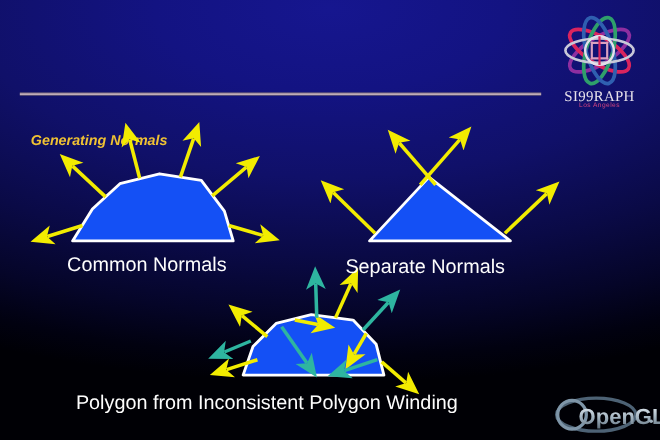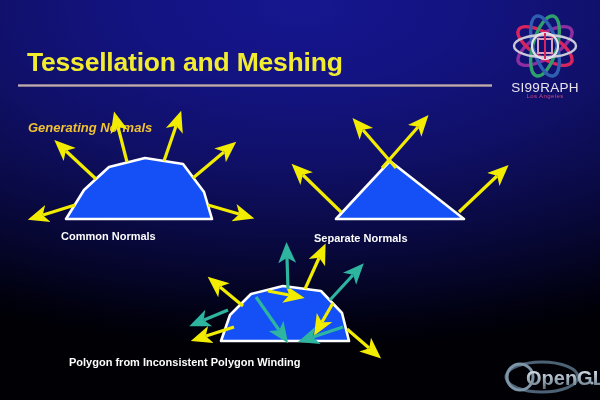--- a/index.html
+++ b/index.html
@@ -50,22 +50,22 @@
     font-size: 13px;
     font-weight: bold;
     font-style: italic;
     color: #f0c233;
     white-space: nowrap;
   }
 
   
   .caption {
     position: absolute;
-    font-size: 11px;
-    font-weight: bold;
+    font-size: 18px;
+    font-weight: normal;
     color: #fdfdfd;
     white-space: nowrap;
   }
   #caption-common   { left: 61px;  top: 230px; }
   #caption-separate { left: 314px; top: 232px; }
   #caption-winding  { left: 69px;  top: 356px; }
 
   
   .figure { position: absolute; }
   #fig-common   { left: 0px;   top: 0px; }
@@ -79,21 +79,21 @@
     top: 12px;
     width: 96px;
     height: 92px;
   }
   #siggraph-wordmark {
     position: absolute;
     left: 497px;
     top: 80px;
     width: 96px;
     text-align: center;
-    font-family: Liberation Sans, sans-serif;
+    font-family: Liberation Serif, serif;
     font-size: 13.5px;
     letter-spacing: 0.3px;
     color: #e8e2ea;
     white-space: nowrap;
   }
   #siggraph-city {
     position: absolute;
     left: 497px;
     top: 93px;
     width: 96px;
@@ -112,21 +112,20 @@
     top: 358px;
     width: 100px;
     height: 38px;
   }
 </style>
 </head>
 <body>
 
 <div id="slide">
 
-  <div id="title">Tessellation and Meshing</div>
   <div id="title-rule"></div>
   <div id="subtitle">Generating Normals</div>
 
   <svg id="siggraph-logo" viewBox="0 0 96 92" xmlns="http://www.w3.org/2000/svg">
     <g fill="none" stroke-width="3.4">
       <ellipse cx="48" cy="34" rx="31" ry="12" stroke="#8e2ea0" transform="rotate(-32 48 34)"></ellipse>
       <ellipse cx="48" cy="34" rx="31" ry="12" stroke="#d9245e" transform="rotate(32 48 34)"></ellipse>
       <ellipse cx="48" cy="34" rx="31" ry="12" stroke="#2f9f6b" transform="rotate(-74 48 34)"></ellipse>
       <ellipse cx="48" cy="34" rx="31" ry="12" stroke="#2f5fb0" transform="rotate(74 48 34)"></ellipse>
       <ellipse cx="48" cy="34" rx="31" ry="11" stroke="#c8c8d8" transform="rotate(0 48 34)" stroke-width="2.4"></ellipse>

